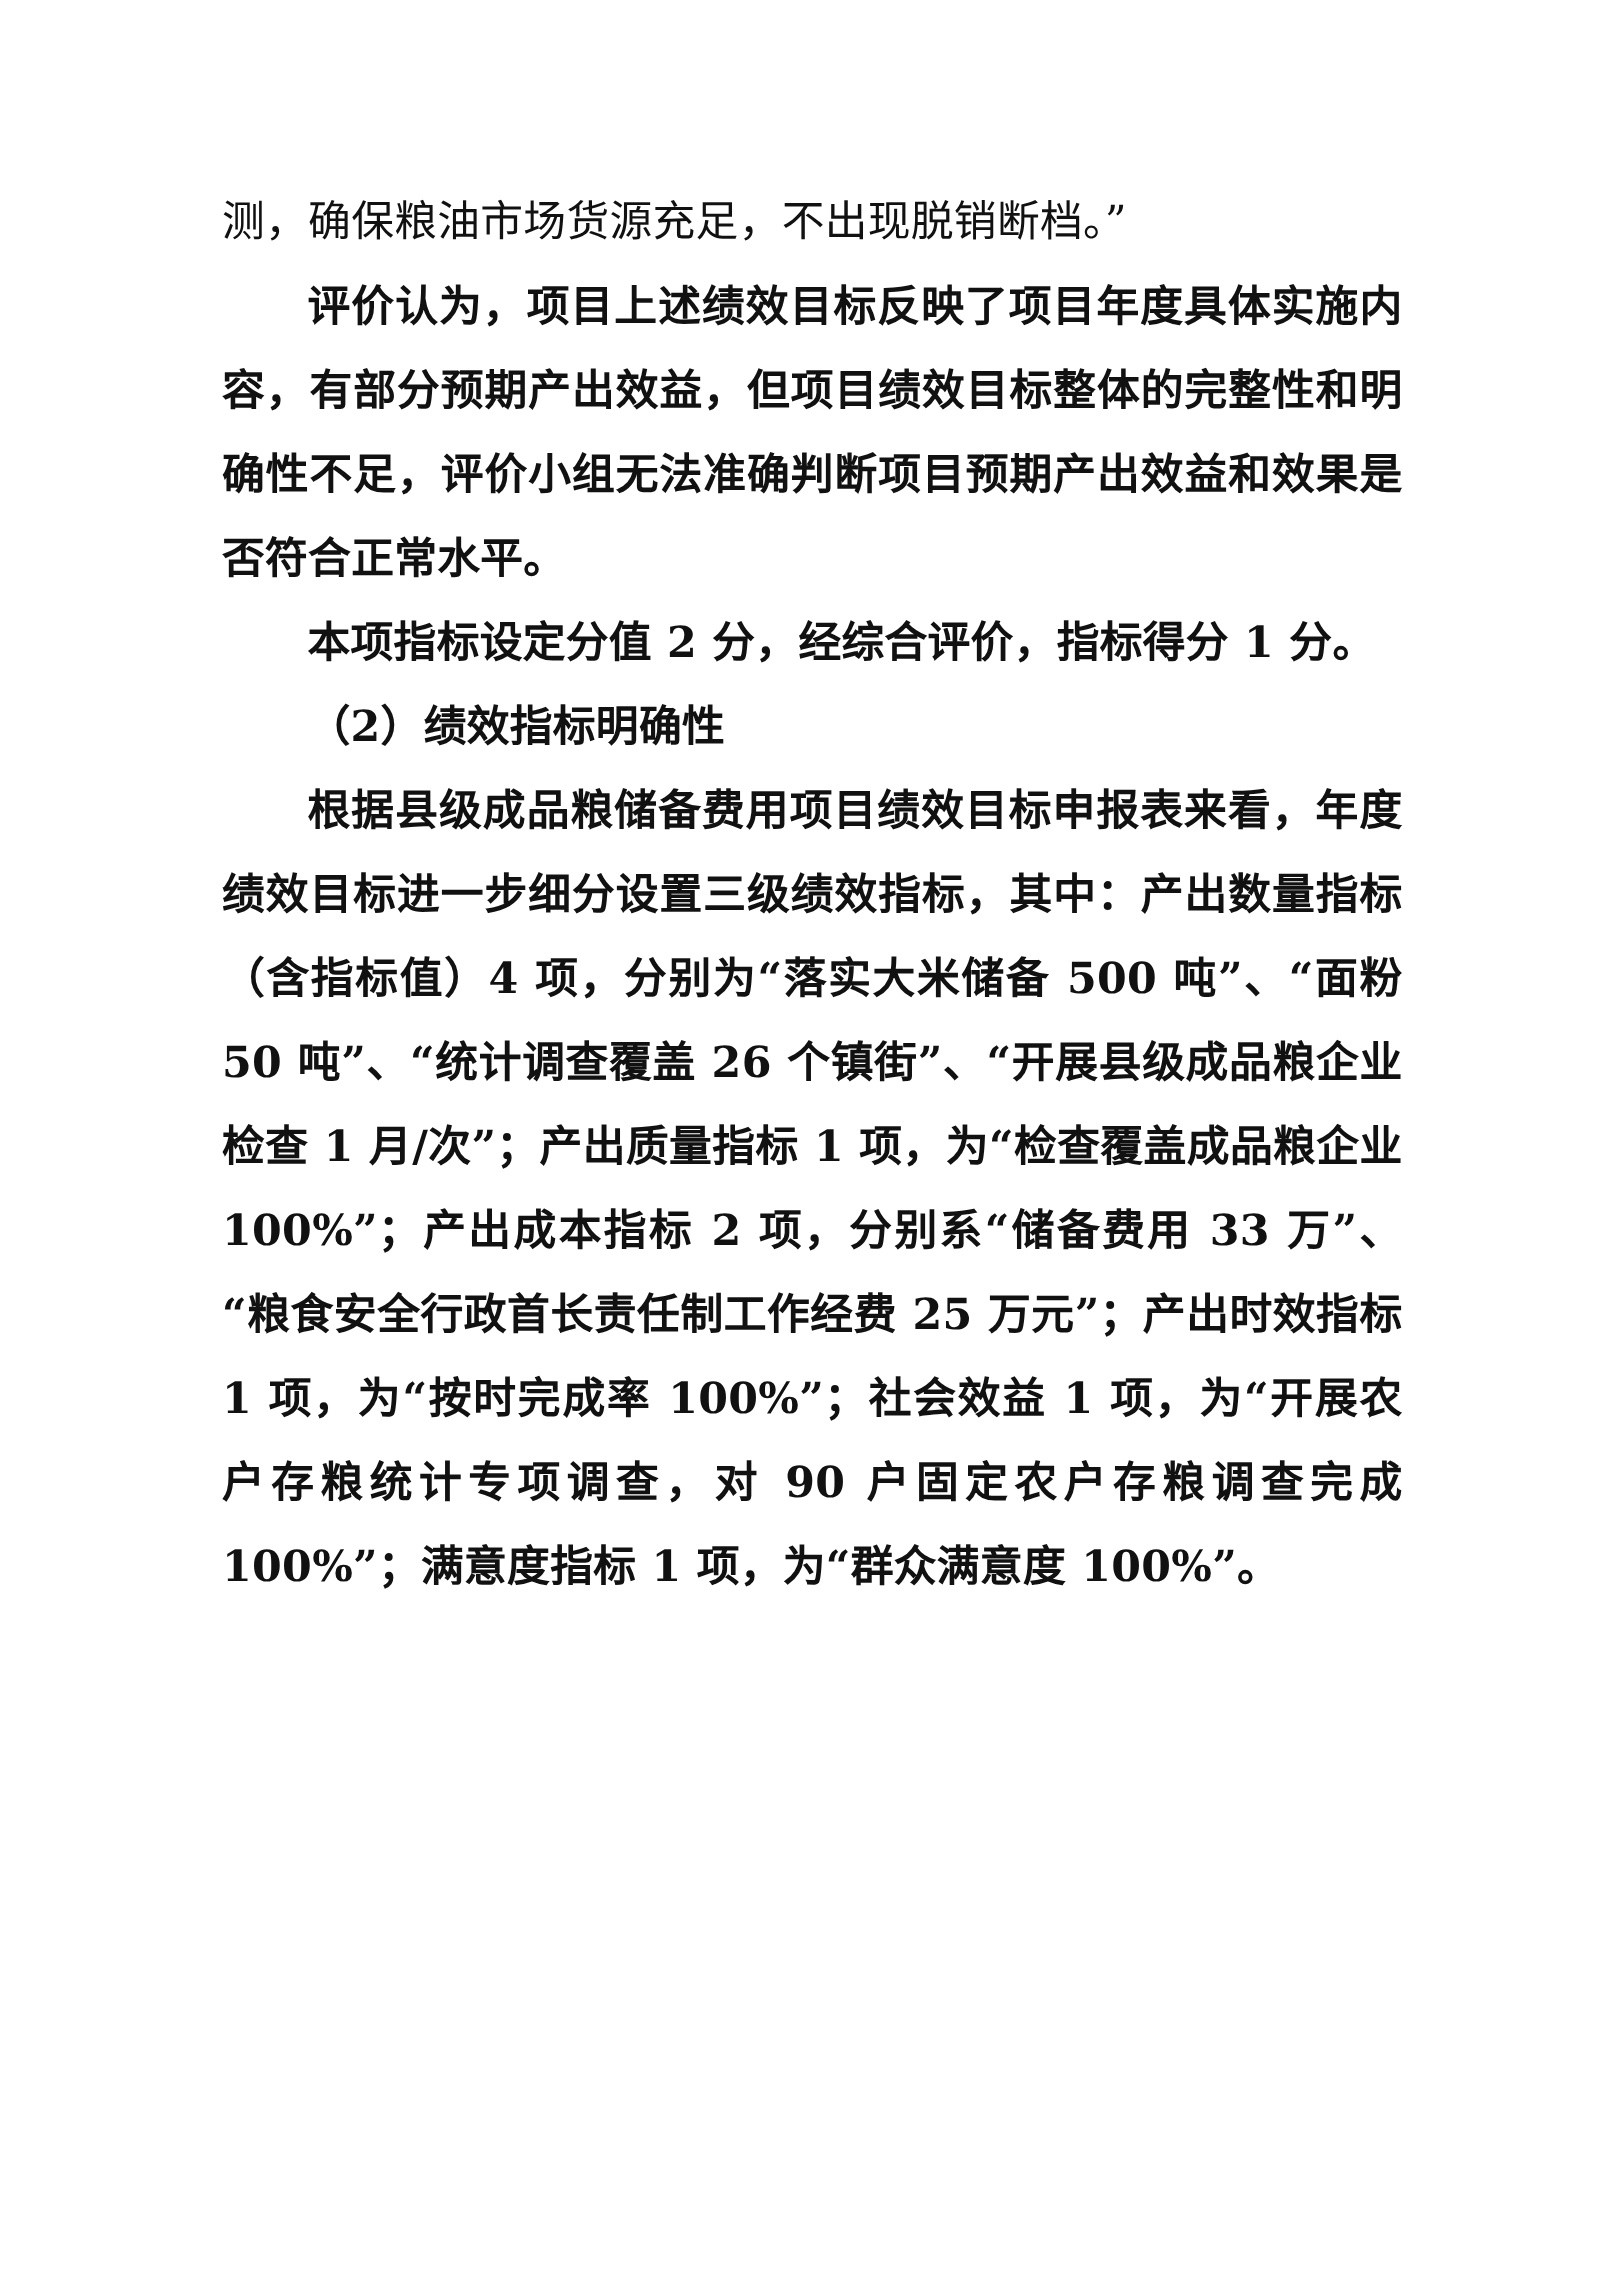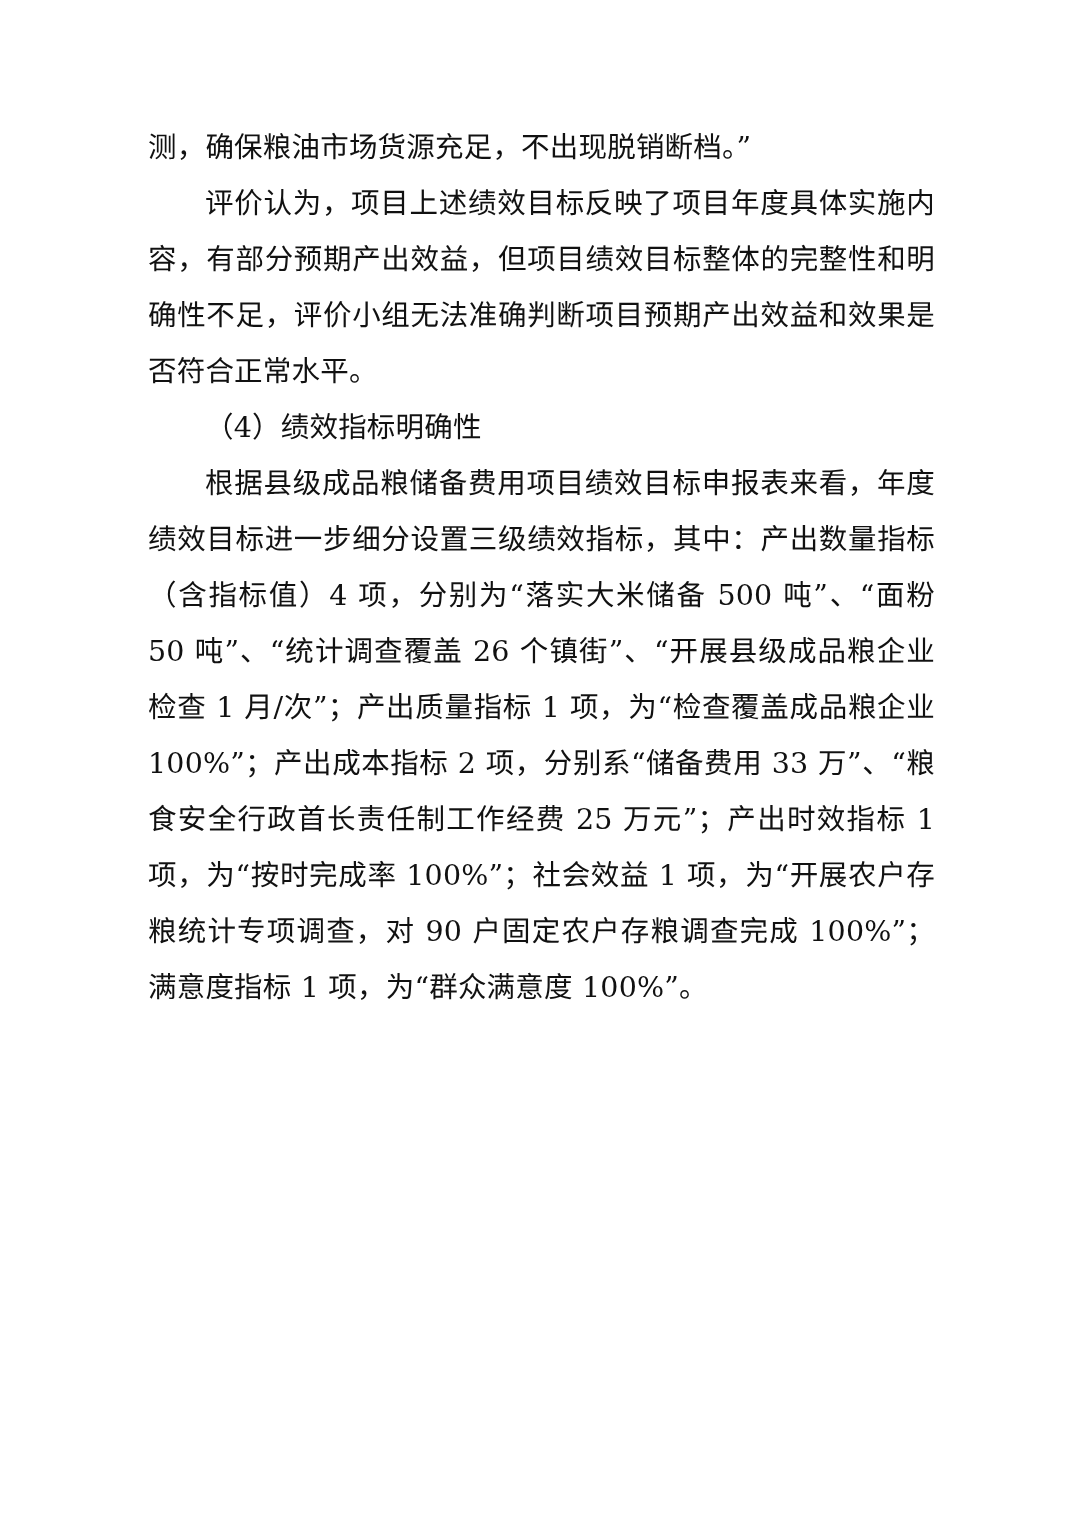--- a/index.html
+++ b/index.html
@@ -31,28 +31,30 @@
     letter-spacing: 0.2px;
     color: #111111;
   }
   .doc-body p {
     margin: 0;
     padding: 0;
     text-indent: 0;
   }
   .doc-body p.indent {
     text-indent: 2em;
+    font-weight: bold;
   }
   .doc-body p.cont {
     text-indent: 0;
   }
 </style>
 </head>
 <body>
 
 <div class="page">
   <div class="doc-body">
     <p class="cont">测，确保粮油市场货源充足，不出现脱销断档。”</p>
     <p class="indent">评价认为，项目上述绩效目标反映了项目年度具体实施内容，有部分预期产出效益，但项目绩效目标整体的完整性和明确性不足，评价小组无法准确判断项目预期产出效益和效果是否符合正常水平。</p>
-    <p class="indent">（4）绩效指标明确性</p>
+    <p class="indent">本项指标设定分值 2 分，经综合评价，指标得分 1 分。</p>
+    <p class="indent">（2）绩效指标明确性</p>
     <p class="indent">根据县级成品粮储备费用项目绩效目标申报表来看，年度绩效目标进一步细分设置三级绩效指标，其中：产出数量指标（含指标值）4 项，分别为“落实大米储备 500 吨”、“面粉 50 吨”、“统计调查覆盖 26 个镇街”、“开展县级成品粮企业检查 1 月/次”；产出质量指标 1 项，为“检查覆盖成品粮企业 100%”；产出成本指标 2 项，分别系“储备费用 33 万”、“粮食安全行政首长责任制工作经费 25 万元”；产出时效指标 1 项，为“按时完成率 100%”；社会效益 1 项，为“开展农户存粮统计专项调查，对 90 户固定农户存粮调查完成 100%”；满意度指标 1 项，为“群众满意度 100%”。</p>
   </div>
 </div>
 
 </body></html>

